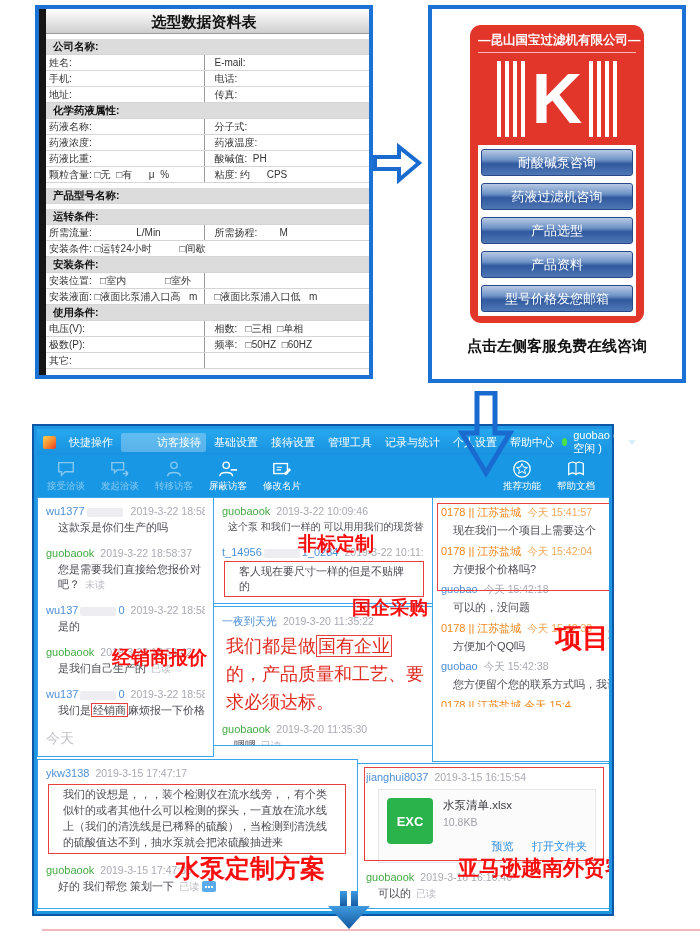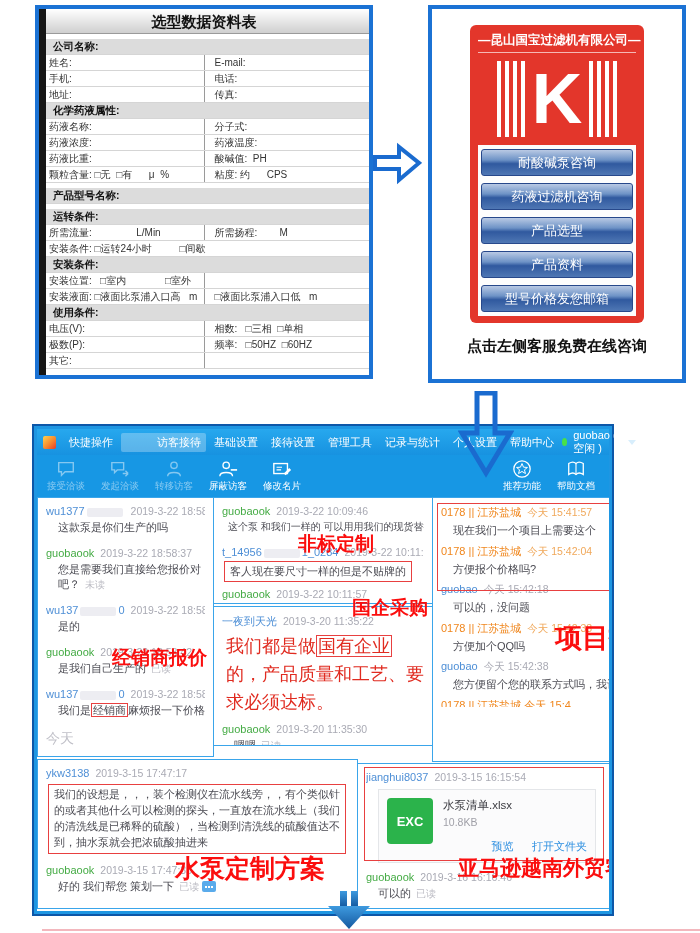--- a/index.html
+++ b/index.html
@@ -17,21 +17,21 @@
   .fgap { height:5px; background:#fff; }
   .frow { display:flex; height:16px; line-height:15px; font-size:10px; color:#333;
     border-bottom:1px solid #d5d5d5; white-space:pre; overflow:hidden;}
   .frow.sec { background:#dcdcdc; font-weight:bold; font-size:10.5px; color:#111; padding-left:14px; display:block;}
   .cell { flex:1; padding-left:10px; overflow:hidden; }
   .c2 { border-left:1px solid #9a9a9a; }
 
   
   #promo-panel { position:absolute; left:428px; top:5px; width:258px; height:378px;
     border:4px solid #1b72d4; background:#fff; }
-  .red-card { margin:16px auto 0; width:174px; height:298px; background:#e3362b; border-radius:6px;
+  .red-card { margin:16px auto 0; width:174px; height:298px; background:#e3362b; border-radius:11px;
     padding:6px 8px 8px; }
   .red-head { color:#fff; font-weight:bold; font-size:12.5px; text-align:center; line-height:18px;
     border-bottom:1px solid rgba(255,255,255,.65); padding-bottom:3px; white-space:nowrap;}
   .logo-zone { height:92px; display:flex; align-items:center; justify-content:center; }
   .bars { display:flex; gap:4px; }
   .bars i { display:block; width:4px; height:76px; background:#fff; }
   .k-letter { color:#fff; font-size:70px; font-weight:bold; line-height:80px; margin:0 7px; }
   .btn-stack { background:#fdfdfd; padding:4px 3px; display:flex; flex-direction:column; gap:7px; }
   .promo-btn { height:27px; line-height:25px; text-align:center; color:#fff; font-size:13px;
     background:linear-gradient(180deg,#b9c9e4 0%,#6d92c6 40%,#30599f 55%,#4f77b4 100%);
@@ -90,21 +90,21 @@
   .read { color:#bcbcc4; font-size:10px; margin-left:5px; }
   .smudge { display:inline-block; width:36px; height:9px; background:#ededf2; border-radius:2px;
     vertical-align:middle; margin:0 2px; }
   .today { color:#c0c0c8; font-size:14px; margin-top:8px; }
   .dots-icon { display:inline-block; position:relative; width:14px; height:11px; background:#5aabeb;
     border-radius:2px; vertical-align:-2px; margin-left:3px;}
   .dots-icon:after { content:""; position:absolute; left:3px; top:5px; width:2px; height:2px;
     background:#fff; box-shadow:3px 0 #fff,6px 0 #fff; }
 
   .redinline { border:1.5px solid #e84040; padding:0 1px; }
-  .rbox-text { display:inline-block; border:1.5px solid #e84040; padding:2px 5px; }
+  .rbox-text { display:inline-block; border:1.5px solid #e84040; padding:2px 14px; }
   .rbox-abs { position:absolute; border:1.5px solid #e84040; z-index:5; pointer-events:none; }
   .ann { position:absolute; color:#fb0e0e; font-weight:bold; z-index:6; white-space:nowrap; }
   .bigred { color:#e02b20; font-size:18px; line-height:1.55; padding-left:4px; margin-top:4px;}
   .clip-line { height:9px; overflow:hidden; font-size:11px; }
   .scroll-thumb { position:absolute; right:1px; top:112px; width:4px; height:26px; background:#c9cdd2; border-radius:2px;}
 
   .filecard { width:218px; background:#fbfbfc; border:1px solid #e4e6e9; padding:8px; display:flex; gap:10px; }
   .fbadge { width:46px; height:46px; background:#2bb34b; border-radius:4px; color:#fff; font-weight:bold;
     font-size:13px; display:flex; align-items:center; justify-content:center; flex:0 0 auto;}
   .finfo { flex:1; min-width:0; }

